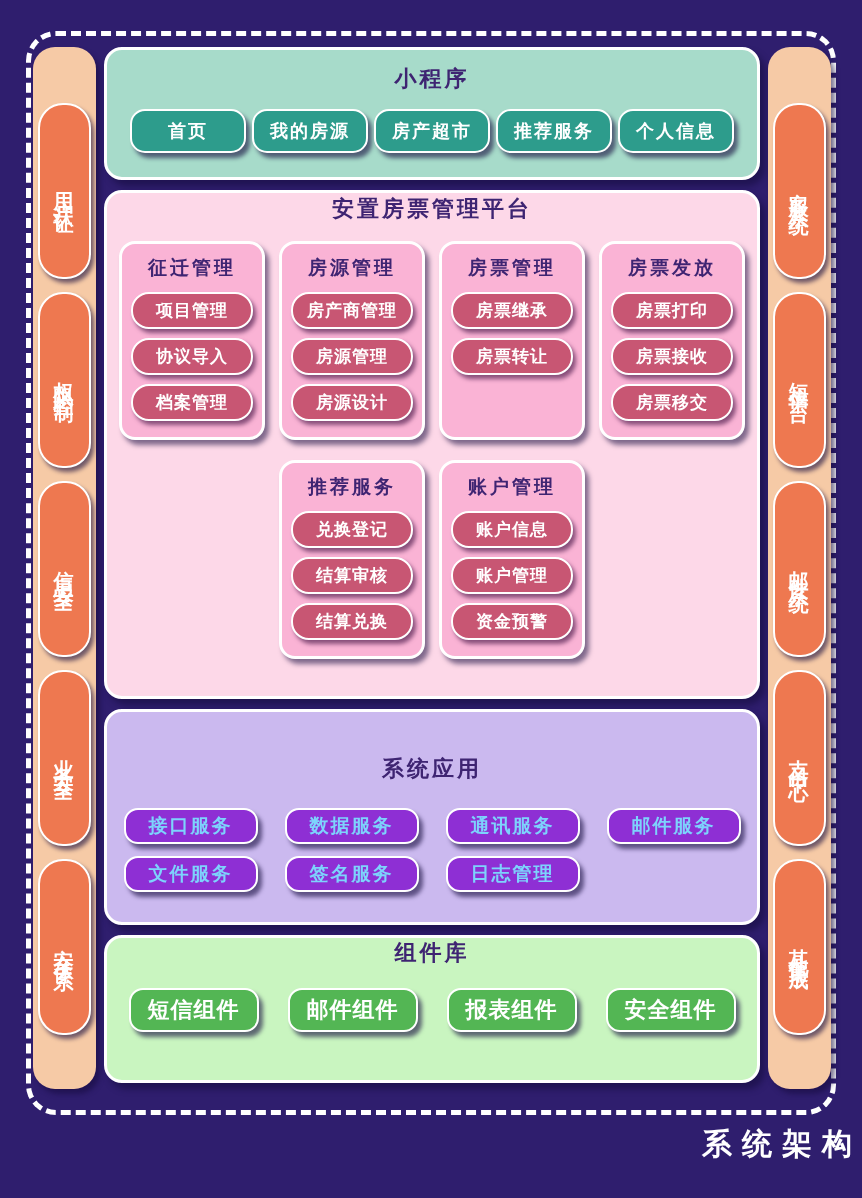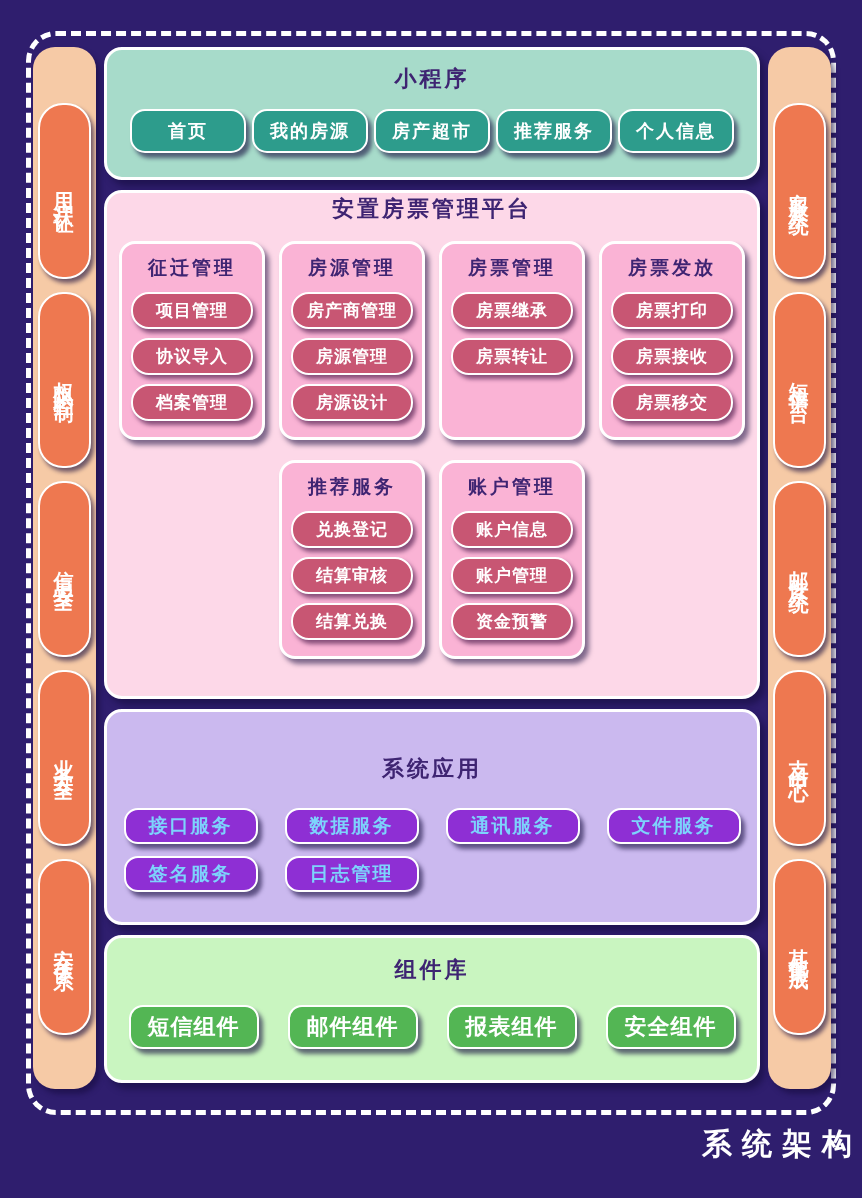--- a/index.html
+++ b/index.html
@@ -143,21 +143,21 @@
     background: #8e2fd4;
     border: 2px solid #ffffff;
     border-radius: 14px;
     box-shadow: 4px 5px 4px rgba(22,11,62,0.6);
     color: #7dd3fc; font-size: 19px; font-weight: 700;
     letter-spacing: 2px;
     display: flex; align-items: center; justify-content: center;
   }
   
   .panel-components { height: 148px; background: #c9f5c0; }
-  .panel-components .panel-title { margin-top: 17px; }
+  .panel-components .panel-title { }
   .comp-row {
     margin-top: 20px;
     display: flex; justify-content: center; gap: 29px;
   }
   .comp-btn {
     width: 130px; height: 44px;
     box-sizing: border-box;
     background: #53b654;
     border: 2px solid #ffffff;
     border-radius: 14px;
@@ -250,20 +250,21 @@
         </div>
       </div>
     </section>
 
     <section class="panel panel-apps">
       <h2 class="panel-title">系统应用</h2>
       <div class="apps-grid">
         <div class="app-btn">接口服务</div>
         <div class="app-btn">数据服务</div>
         <div class="app-btn">通讯服务</div>
+        <div class="app-btn">邮件服务</div>
         <div class="app-btn">文件服务</div>
         <div class="app-btn">签名服务</div>
         <div class="app-btn">日志管理</div>
       </div>
     </section>
 
     <section class="panel panel-components">
       <h2 class="panel-title">组件库</h2>
       <div class="comp-row">
         <div class="comp-btn">短信组件</div>

